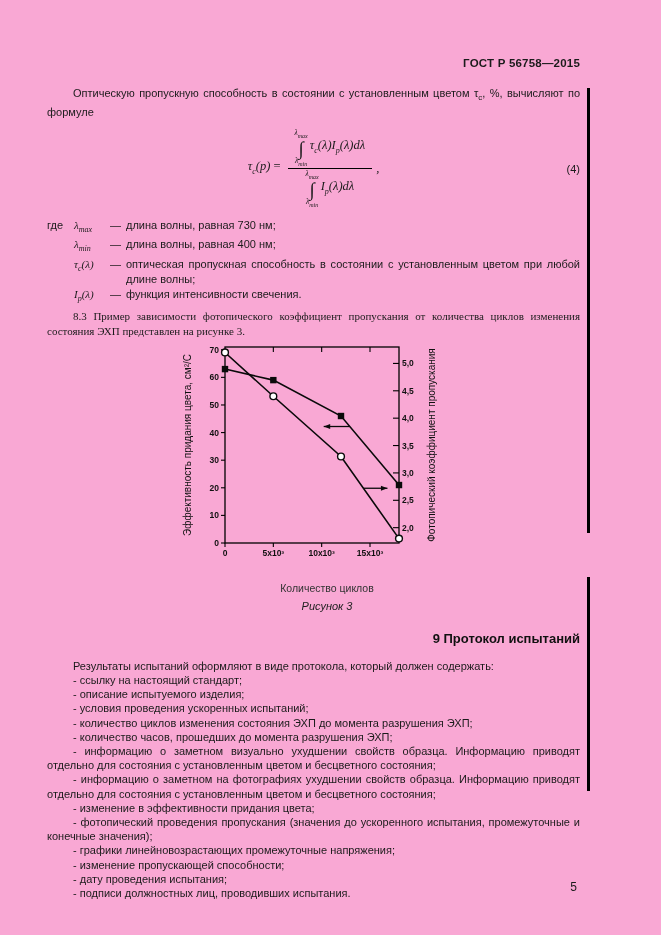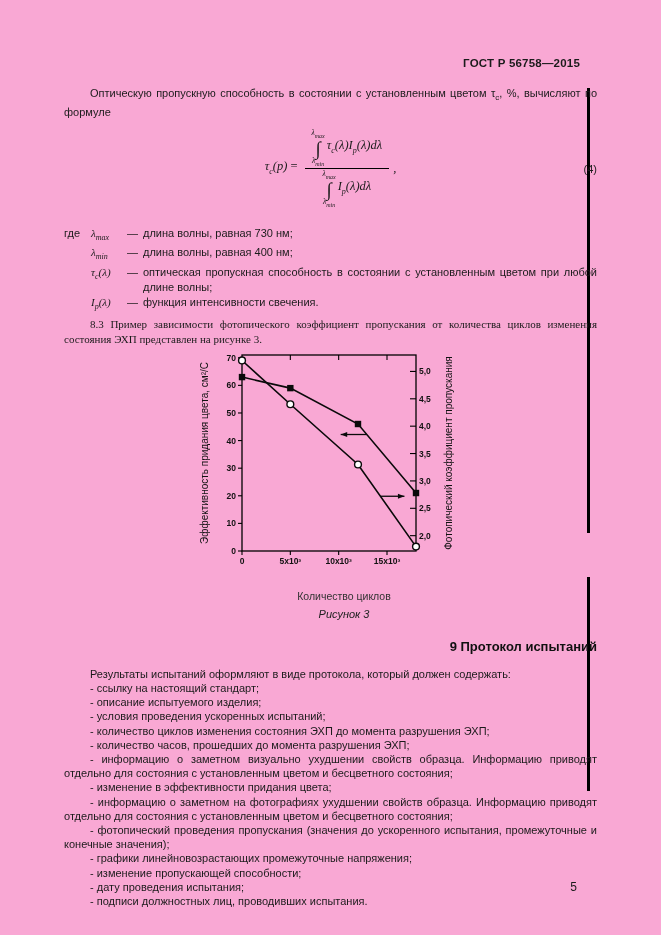--- a/index.html
+++ b/index.html
@@ -1,38 +1,38 @@
 <!DOCTYPE html>
 <html><head>
 <meta charset="utf-8">
 <style>
   html,body{margin:0;padding:0;background:#ffffff;}
   .page{position:relative;width:661px;height:935px;background:#f9a8d4;overflow:hidden;
         font-family:"Liberation Sans",sans-serif;color:#1b1b1b;}
   .gost-header{position:absolute;top:57px;right:81px;font-weight:bold;font-size:11.5px;letter-spacing:.2px;}
-  .content{position:absolute;left:64px;top:86px;width:533px;font-size:11px;line-height:15px;}
+  .content{position:absolute;left:47px;top:86px;width:533px;font-size:11px;line-height:15px;}
   p{margin:0;}
   .lead,.p83,.intro,.item{text-align:justify;text-indent:26px;}
   sub{font-size:8px;}
   
   .formula-line{display:flex;align-items:center;justify-content:center;position:relative;
     margin:9px 0 7px;font-family:"Liberation Serif",serif;font-size:12.5px;font-style:italic;}
   .f-lhs{margin-right:7px;white-space:nowrap;}
   .frac{display:inline-flex;flex-direction:column;align-items:center;}
   .num,.den{display:inline-flex;align-items:center;padding:0 7px;}
   .fbar{height:1px;background:#000;align-self:stretch;margin:1px 0;}
   .intgrp{display:inline-flex;flex-direction:column;align-items:center;line-height:1;margin-right:2px;}
   .lim{font-size:7.5px;line-height:8px;font-style:italic;white-space:nowrap;}
   .lim sub{font-size:6px;}
   .intsign{font-size:19px;line-height:17px;font-style:normal;}
   .f-comma{margin-left:4px;}
   .f-eqnum{position:absolute;right:0;top:50%;transform:translateY(-50%);
     font-family:"Liberation Sans",sans-serif;font-size:11px;font-style:normal;}
   
-  .where-list{margin-top:18px;}
+  .where-list{margin-top:10px;}
   .where-row{display:flex;align-items:flex-start;}
   .w-prefix{width:27px;flex:0 0 27px;}
   .w-term{width:36px;flex:0 0 36px;font-family:"Liberation Serif",serif;font-style:italic;white-space:nowrap;}
   .w-dash{width:16px;flex:0 0 16px;text-align:left;}
   .w-desc{flex:1;text-align:justify;}
   .p83{margin-top:3px;font-family:Liberation Serif, serif;}
   
   .figure{width:300px;margin:2px 0 0 130px;}
   .fig-xlabel{text-align:center;font-size:10.5px;color:#333;margin-top:21px;}
   .fig-caption{text-align:center;font-size:11px;color:#222;margin-top:3px;font-style:italic;}
@@ -181,22 +181,22 @@
     <div class="sec9">9 Протокол испытаний</div>
 
     <div class="items">
       <p class="intro">Результаты испытаний оформляют в виде протокола, который должен содержать:</p>
       <p class="item">- ссылку на настоящий стандарт;</p>
       <p class="item">- описание испытуемого изделия;</p>
       <p class="item">- условия проведения ускоренных испытаний;</p>
       <p class="item">- количество циклов изменения состояния ЭХП до момента разрушения ЭХП;</p>
       <p class="item">- количество часов, прошедших до момента разрушения ЭХП;</p>
       <p class="item">- информацию о заметном визуально ухудшении свойств образца. Информацию приводят отдельно для состояния с установленным цветом и бесцветного состояния;</p>
+      <p class="item">- информацию о заметном на фотографиях ухудшении свойств образца. Информацию приводят отдельно для состояния с установленным цветом и бесцветного состояния;</p>
       <p class="item">- изменение в эффективности придания цвета;</p>
-      <p class="item">- информацию о заметном на фотографиях ухудшении свойств образца. Информацию приводят отдельно для состояния с установленным цветом и бесцветного состояния;</p>
       <p class="item">- фотопический проведения пропускания (значения до ускоренного испытания, промежуточные и конечные значения);</p>
       <p class="item">- графики линейновозрастающих промежуточные напряжения;</p>
       <p class="item">- изменение пропускающей способности;</p>
       <p class="item">- дату проведения испытания;</p>
       <p class="item">- подписи должностных лиц, проводивших испытания.</p>
     </div>
 
   </div>
 
   <div class="page-number">5</div>

